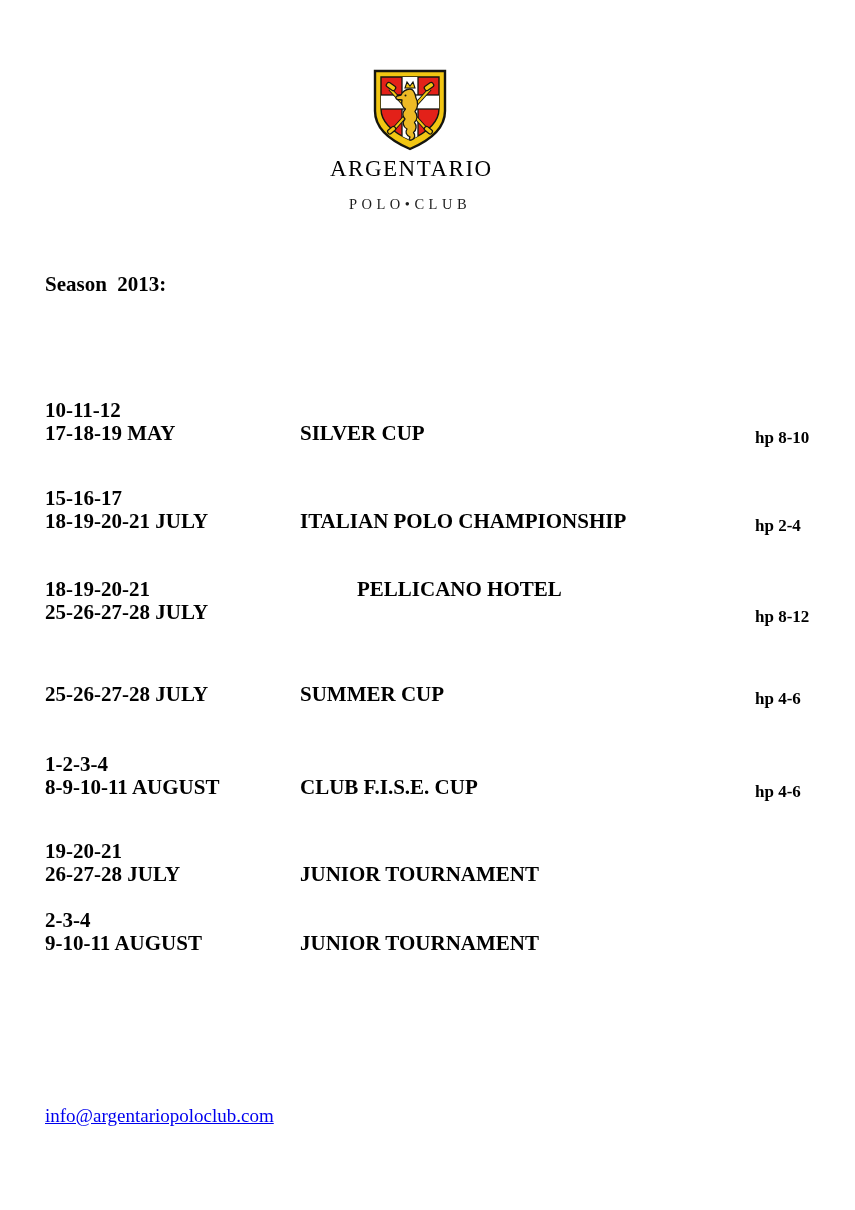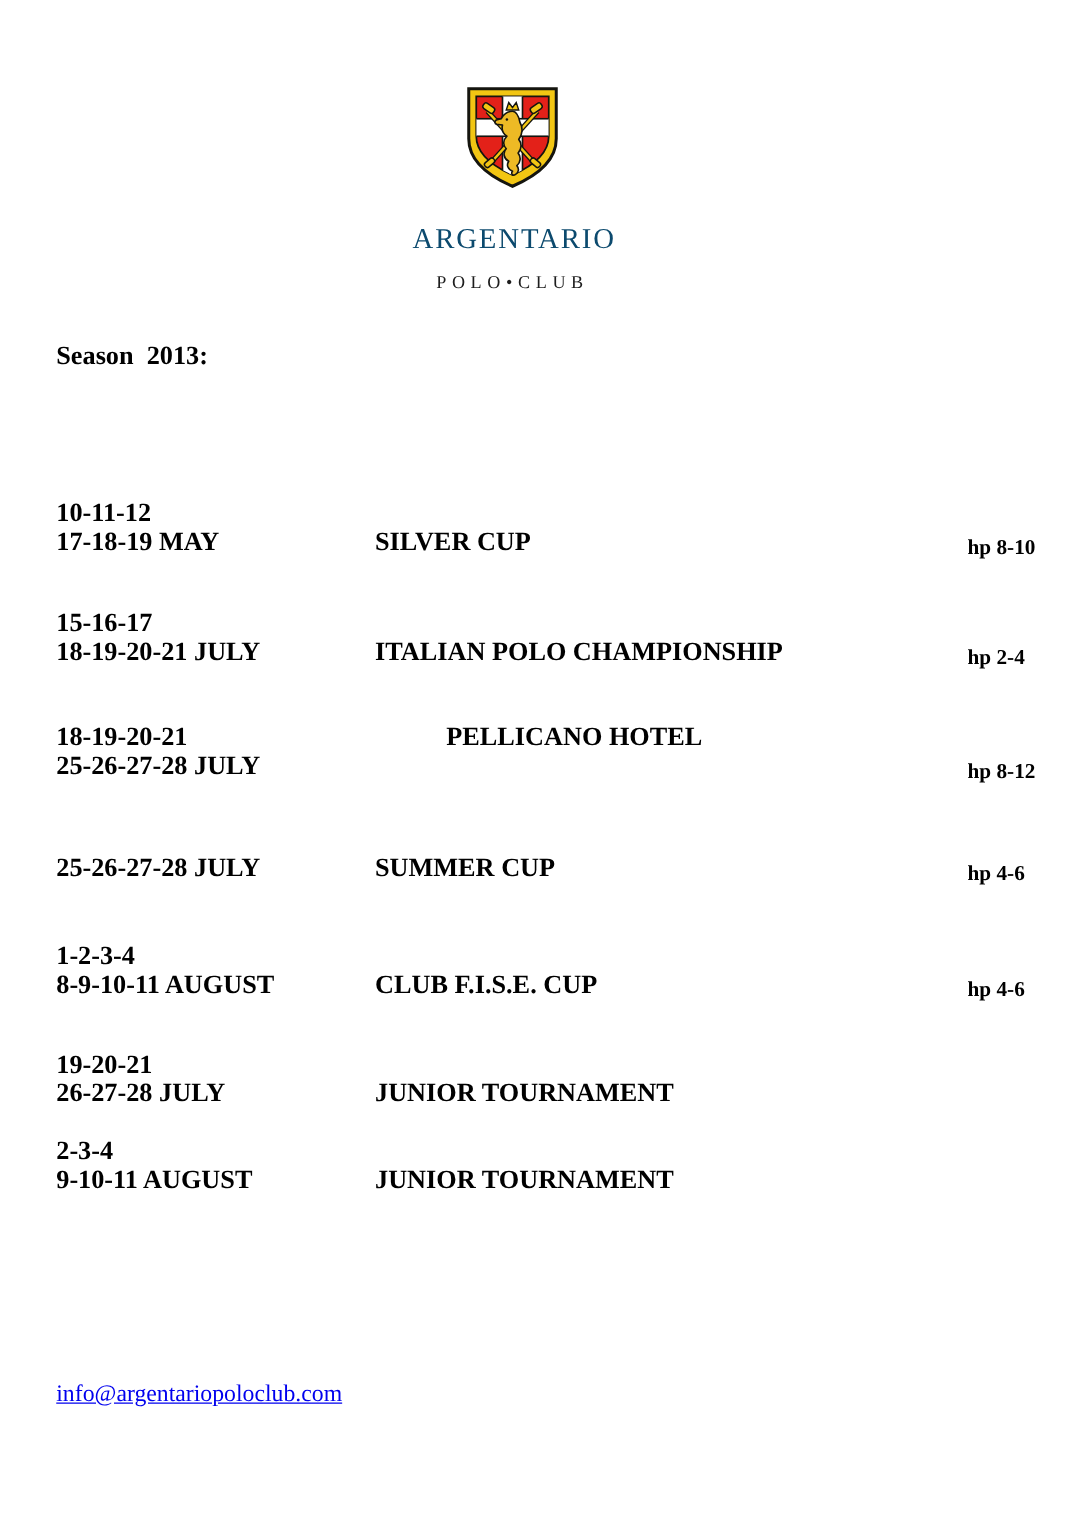--- a/index.html
+++ b/index.html
@@ -16,24 +16,24 @@
   
   .logo-block {
     position: absolute;
     left: 330px;
     top: 68px;
     width: 160px;
     text-align: center;
   }
   .crest { display: block; margin: 0 auto; }
   .club-name {
-    margin-top: 26px;
+    margin-top: 4px;
     font-size: 23px;
     letter-spacing: 1.5px;
-    color: #0c4a6e;
+    color: #000000;
     white-space: nowrap;
   }
   .club-subtitle {
     margin-top: 14px;
     font-size: 14.5px;
     letter-spacing: 4.5px;
     color: #1d1d1d;
     white-space: nowrap;
   }
 
@@ -49,21 +49,21 @@
   }
 
   
   .entry { position: absolute; left: 0; width: 855px; font-weight: bold; font-size: 21px; }
   .entry .line { height: 23px; line-height: 23px; white-space: nowrap; }
   .col-dates { position: absolute; left: 45px; top: 0; }
   .col-event { position: absolute; left: 300px; }
   .col-event .indent { padding-left: 57px; }
   .col-hp {
     position: absolute;
-    left: 774px;
+    left: 755px;
     font-size: 17px;
     line-height: 17px;
     white-space: nowrap;
   }
 
   
   .footer-links { position: absolute; left: 45px; top: 1104px; font-size: 19px; }
   .footer-links .line { height: 23px; line-height: 23px; }
   .footer-links a {
     color: #0000EE;

